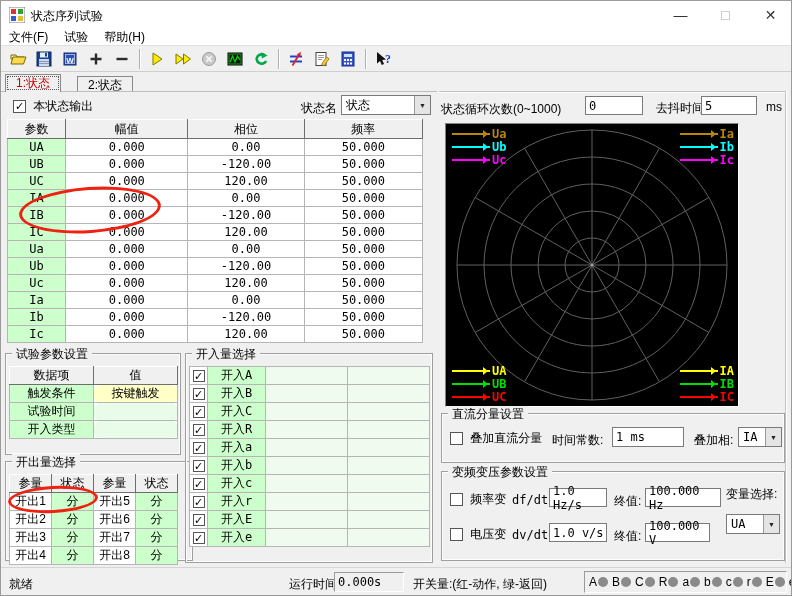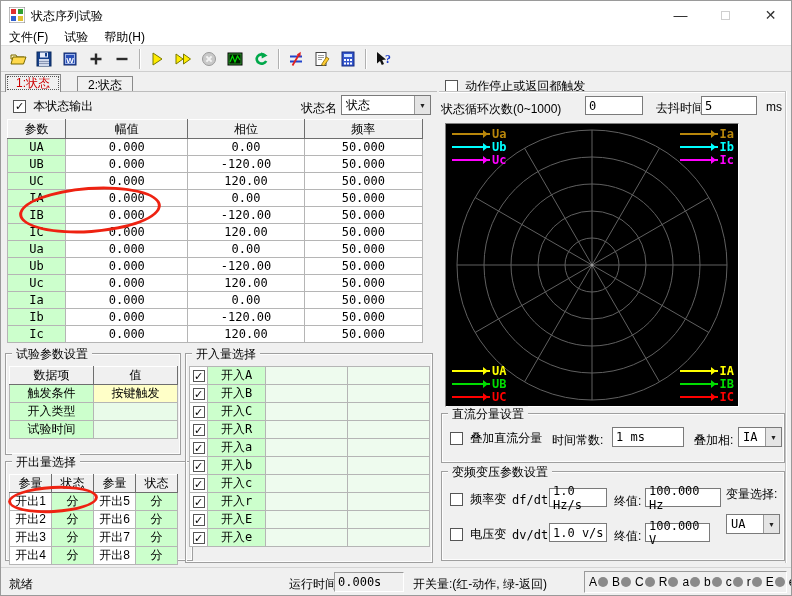--- a/index.html
+++ b/index.html
@@ -59,21 +59,21 @@
   #main-table td.param { background:#ccffcc; font-family:"DejaVu Sans Mono","Liberation Mono",monospace; }
   #main-table td.val { font-family:"DejaVu Sans Mono","Liberation Mono",monospace; background:#fff; }
 
   .groupbox { position:absolute; border:1px solid #9f9f9f; box-shadow:inset 0 0 0 1px #fdfdfd; }
   .gtitle { position:absolute; top:-8px; left:6px; background:#f0f0f0; padding:0 4px; font-size:12px; white-space:nowrap; }
 
   #tp-table { position:absolute; left:3px; top:12px; width:168px; background:#fff; border:1px solid #808080; }
   #tp-table th { height:18px; }
   #tp-table td { height:17px; text-align:center; }
   #tp-table td.item { background:#ccffcc; }
-  #tp-table td.v { background:#e9fbe9; font-family:"DejaVu Sans Mono","Liberation Mono",monospace; }
+  #tp-table td.v { background:#e9fbe9; font-family:"DejaVu Sans Mono","Liberation Mono",monospace;border-radius:7px; }
   #tp-table td.v.yellow { background:#ffffc8; font-family:"Liberation Sans","DejaVu Sans",sans-serif; }
   #tp-table td.v.white { background:#fff; }
 
   #os-table { position:absolute; left:3px; top:12px; width:168px; background:#fff; border:1px solid #808080; }
   #os-table th { height:18px; }
   #os-table td { height:17px; text-align:center; }
   #os-table td.st { background:#ccffcc; }
 
   #is-table { position:absolute; left:3px; top:12px; width:240px; background:#fff; border:1px solid #808080; }
   #is-table th { height:18px; }
@@ -352,25 +352,25 @@
       <tbody>
           <tr>
         <th class="th3d">数据项</th>
         <th class="th3d">值</th>
       </tr>
       <tr>
             <td class="item">触发条件</td>
             <td class="v yellow">按键触发</td>
           </tr>
       <tr>
+            <td class="item">试验时间</td>
+            <td class="v"></td>
+          </tr>
+      <tr>
             <td class="item">开入类型</td>
-            <td class="v"></td>
-          </tr>
-      <tr>
-            <td class="item">试验时间</td>
             <td class="v"></td>
           </tr>
     </tbody>
       </table>
   </div>
 
   <div class="groupbox" style="left:4px; top:460px; width:188px; height:100px;">
     <span class="gtitle">开出量选择</span>
     <table id="os-table">
       <colgroup>
@@ -481,24 +481,20 @@
       <tr>
             <td class="ck"><span class="cb">✓</span></td>
             <td class="nm">开入e</td>
             <td class="tm"></td>
             <td class="tm"></td>
           </tr>
     </tbody>
       </table>
   </div>
 
-  <span class="lbl" style="left:444px; top:77px;">
-    <span class="cb"></span>
-    <span style="margin-left:4px;">动作停止或返回都触发</span>
-  </span>
   <div id="rp-topline"></div>
   <div id="rp-rightline"></div>
 
   <span class="lbl" style="left:440px; top:100px;">状态循环次数(0~1000)</span>
   <div class="tinput" style="left:584px; top:95px; width:58px; height:19px;">0</div>
   <span class="lbl" style="left:655px; top:99px;">去抖时间:</span>
   <div class="tinput" style="left:700px; top:95px; width:56px; height:19px;">5</div>
   <span class="lbl" style="left:765px; top:99px;">ms</span>
 
   <div id="phasor">

